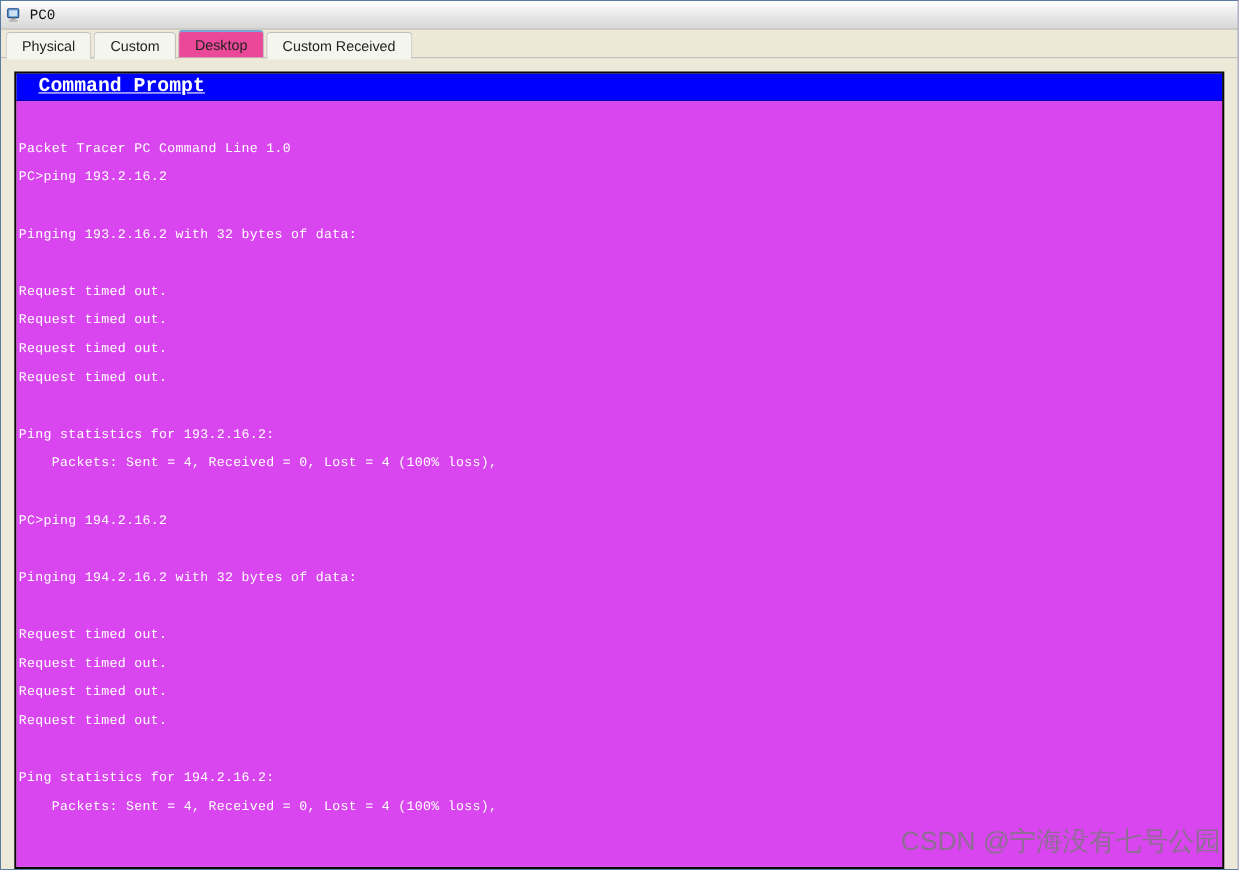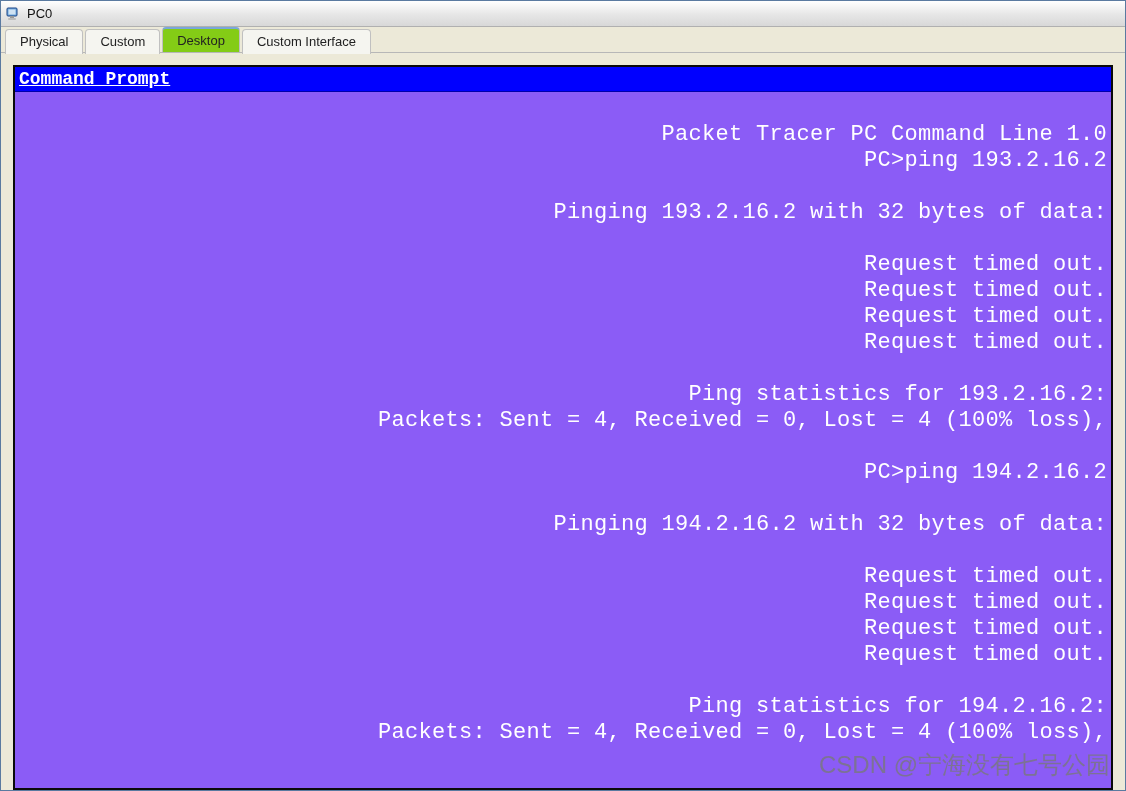--- a/index.html
+++ b/index.html
@@ -29,20 +29,21 @@
     gap: 6px;
   }
   .title-bar .app-icon {
     width: 16px; height: 16px;
     display: inline-block;
   }
   .title-bar .app-icon svg { width: 16px; height: 16px; }
   .title-bar .title-text {
     font-size: 13px;
     color: #111;
+    font-family: Liberation Mono, monospace;
   }
   .tab-strip {
     height: 26px;
     display: flex;
     align-items: stretch;
     padding: 0 4px;
     background: #ece9d8;
     border-bottom: 1px solid #b7b7b7;
   }
   .tab {
@@ -53,21 +54,21 @@
     border-bottom: none;
     background: #f5f5f0;
     margin-right: 2px;
     border-top-left-radius: 4px;
     border-top-right-radius: 4px;
     cursor: default;
     position: relative;
     top: 2px;
   }
   .tab.active {
-    background: #84cc16;
+    background: #ec4899;
     border-top: 2px solid #7aa7d8;
     top: 0;
   }
   .content-area {
     padding: 12px 12px 0 12px;
     height: calc(100% - 52px);
     background: #ece9d8;
   }
   .console-frame {
     border: 2px solid #0a0a0a;
@@ -75,36 +76,35 @@
     height: 100%;
     display: flex;
     flex-direction: column;
   }
   .console-title {
     background: #0000ff;
     color: #ffffff;
     font-family: "Courier New", monospace;
     font-size: 18px;
     font-weight: bold;
-    padding: 2px 4px;
+    padding: 2px 20px;
     text-decoration: underline;
     border-bottom: 1px solid #0000aa;
   }
   .console-body {
-    background: #8b5cf6;
+    background: #d946ef;
     color: #ffffff;
     font-family: "Courier New", monospace;
-    font-size: 22px;
+    font-size: 12px;
     line-height: 26px;
     padding: 4px 4px 4px 2px;
     flex: 1;
     white-space: pre;
     overflow: hidden;
     letter-spacing: 0.3px;
-    text-align: right;
   }
   .watermark {
     position: absolute;
     right: 16px;
     bottom: 10px;
     font-size: 24px;
     color: rgba(120,120,120,0.78);
     font-family: "Microsoft YaHei", Arial, sans-serif;
     pointer-events: none;
   }
@@ -123,21 +123,21 @@
         <rect x="3" y="12" width="8" height="2" rx="1" fill="#bbb"></rect>
       </svg>
     </span>
     <span class="title-text">PC0</span>
   </div>
 
   <div class="tab-strip">
     <div class="tab">Physical</div>
     <div class="tab">Custom</div>
     <div class="tab active">Desktop</div>
-    <div class="tab">Custom Interface</div>
+    <div class="tab">Custom Received</div>
   </div>
 
   <div class="content-area">
     <div class="console-frame">
       <div class="console-title">Command Prompt</div>
       <div class="console-body">
 Packet Tracer PC Command Line 1.0
 PC&gt;ping 193.2.16.2
 
 Pinging 193.2.16.2 with 32 bytes of data:

